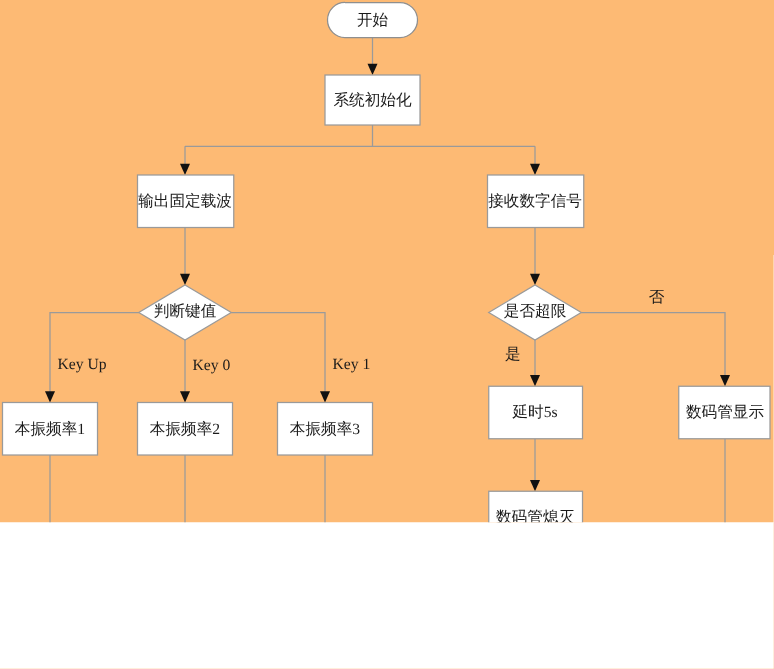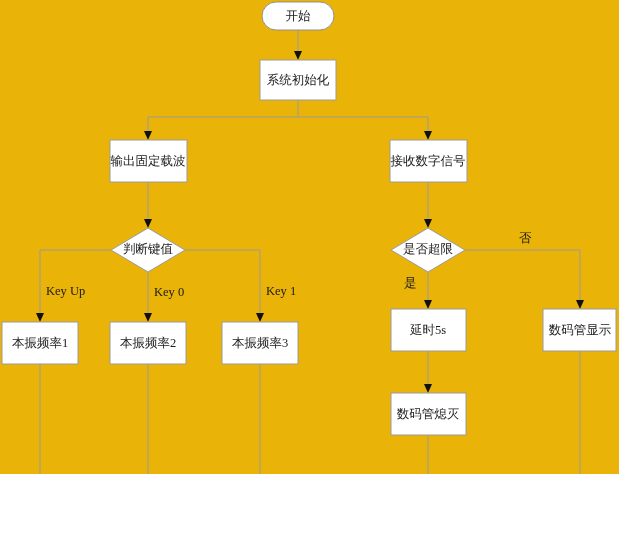--- a/index.html
+++ b/index.html
@@ -6,22 +6,22 @@
     margin: 0;
     padding: 0;
     background: #ffffff;
   }
   body {
     font-family: "Liberation Serif", "DejaVu Serif", serif;
   }
   #flowchart-root {
     position: relative;
     width: 619px;
-    height: 474px;
-    background: #eab308;
+    height: 418px;
+    background: #fdba74;
     overflow: hidden;
   }
   svg#flow-svg {
     display: block;
     width: 619px;
     height: 535px;
   }
   .node-shape {
     fill: #ffffff;
     stroke: #9a9a9a;

